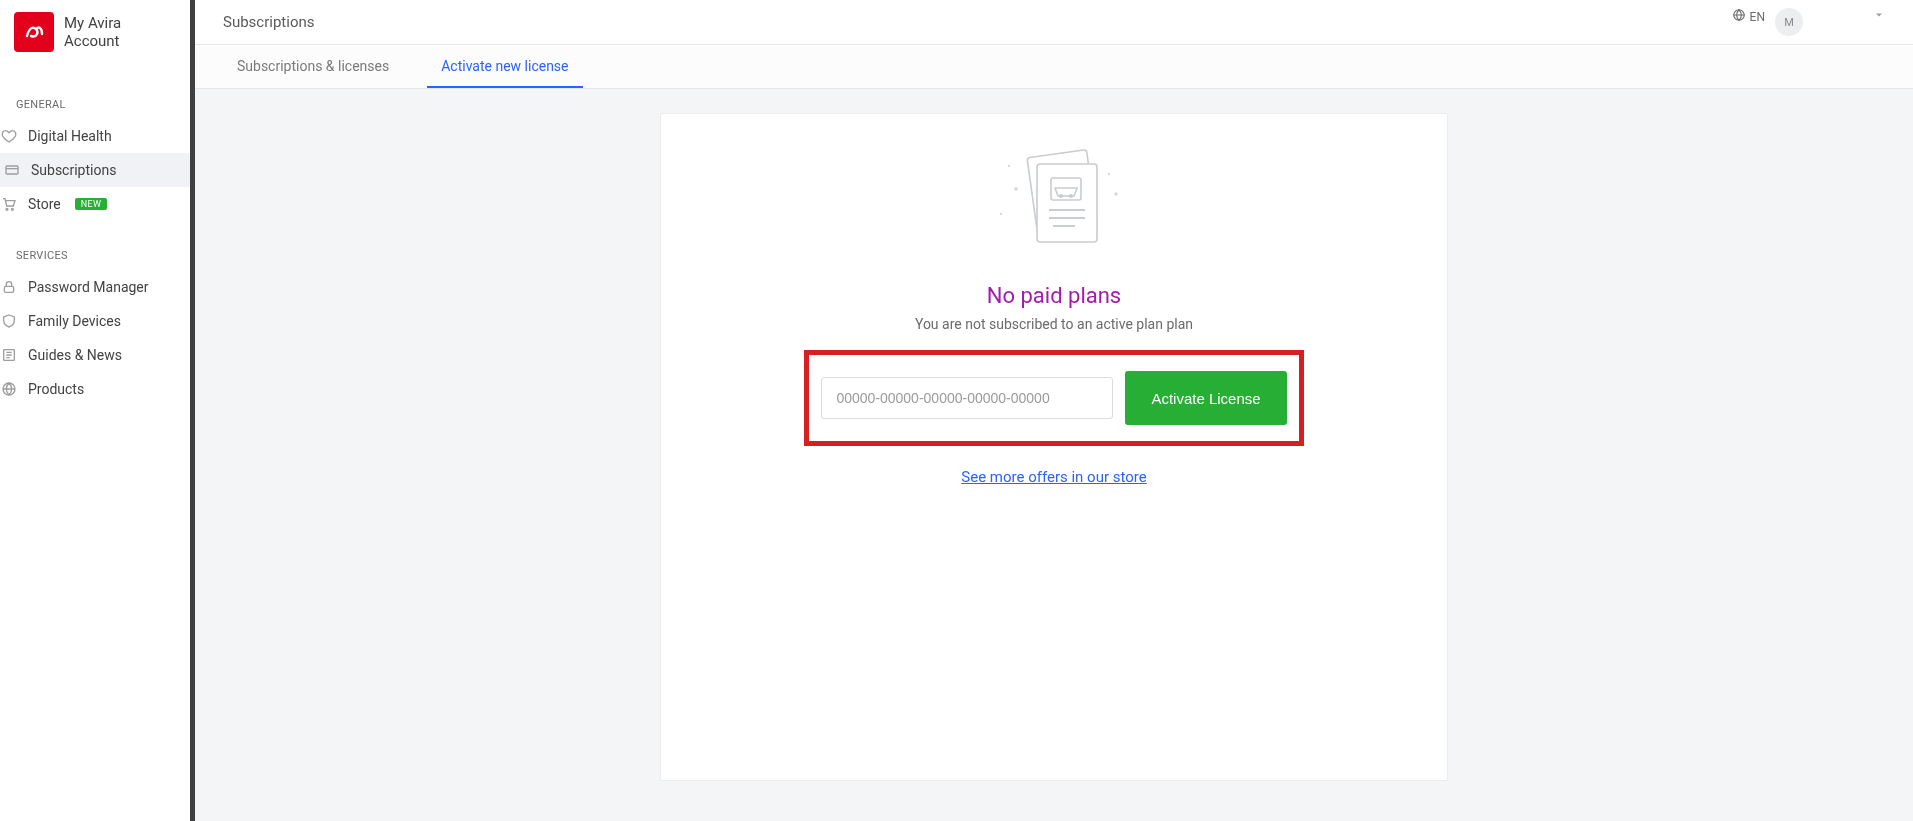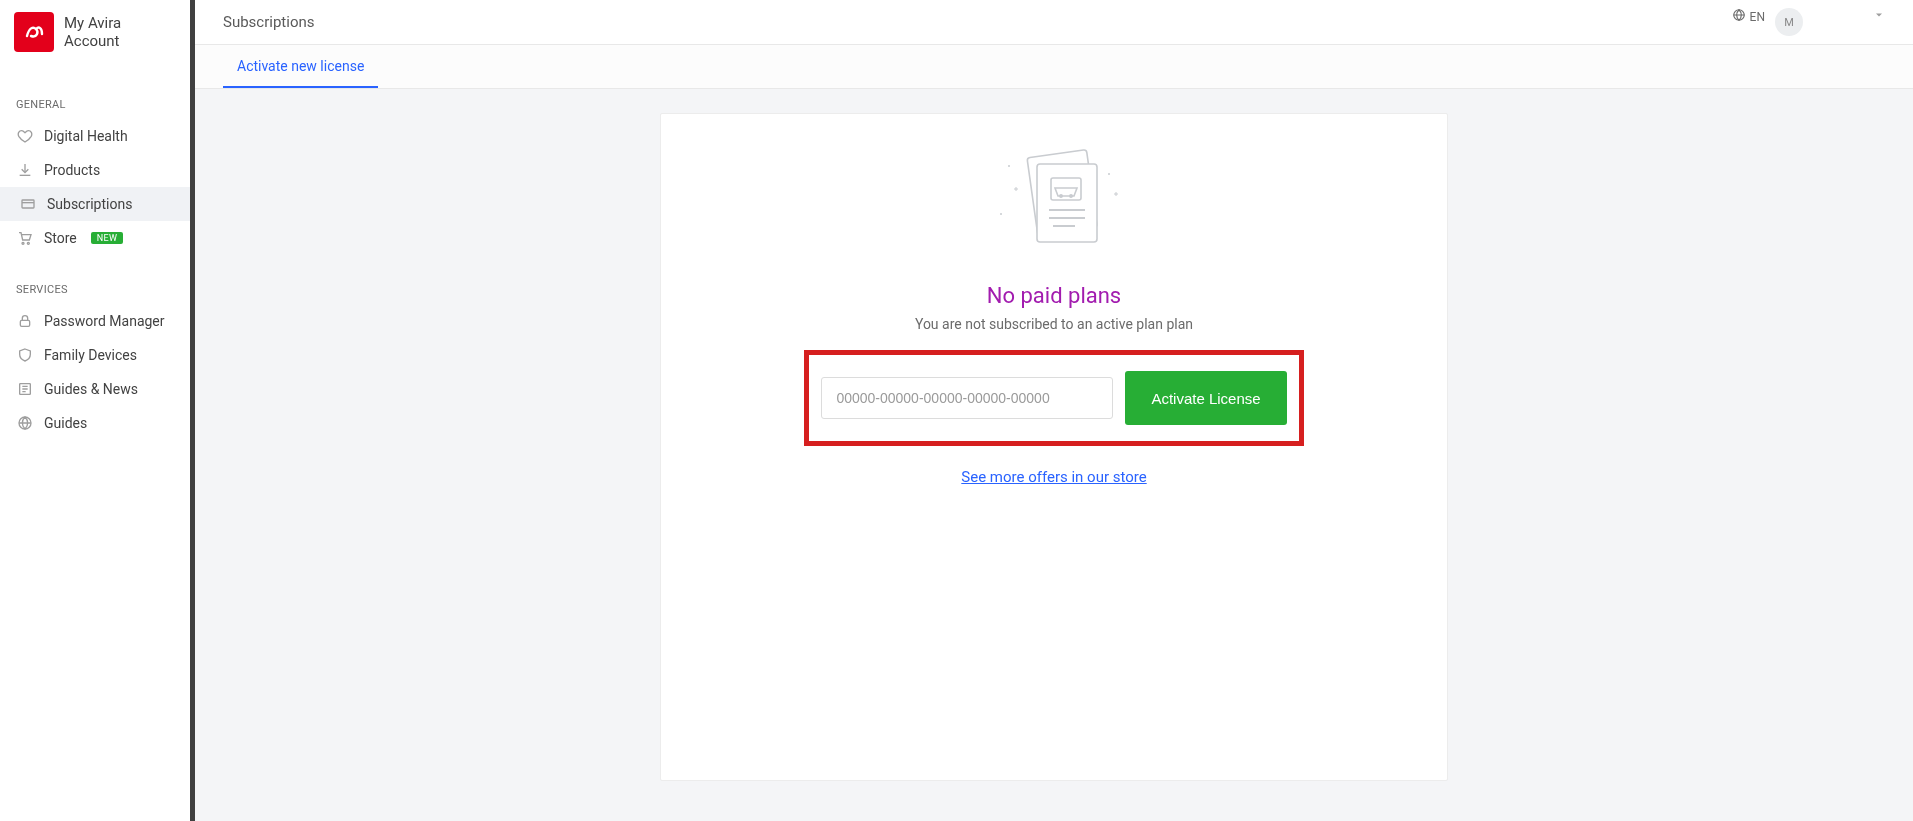--- a/index.html
+++ b/index.html
@@ -40,21 +40,21 @@
 
   .nav-section-title {
     font-size: 11px;
     letter-spacing: 0.3px;
     color: #6b6b6b;
     padding: 28px 16px 8px 16px;
     text-transform: uppercase;
   }
   .nav-item {
     display: flex; align-items: center;
-    padding: 8px 16px;
+    padding: 8px 0;
     color: #424242;
     cursor: pointer;
     font-size: 14px;
     gap: 10px;
   }
   .nav-item.active { background: #f0f2f5; border-left: 3px solid transparent; }
   .nav-icon { width: 18px; height: 18px; display: inline-flex; align-items: center; justify-content: center; color: #9e9e9e; }
   .badge-new {
     background: #27ae35;
     color: #fff;
@@ -180,30 +180,20 @@
     <div class="nav-item">
       <span class="nav-icon">
         <svg width="16" height="16" viewBox="0 0 24 24" fill="none" stroke="currentColor" stroke-width="2">
             <path d="M12 21s-7-4.35-9.33-8.5C.5 8 3 4 7 4c2 0 3.5 1.5 5 3 1.5-1.5 3-3 5-3 4 0 6.5 4 4.33 8.5C19 16.65 12 21 12 21z"></path>
           </svg>
       </span>
       <span>Digital Health</span>
     </div>
 
 
-    <div class="nav-item">
-      <span class="nav-icon">
-        <svg width="16" height="16" viewBox="0 0 24 24" fill="none" stroke="currentColor" stroke-width="2">
-            <path d="M12 3v12"></path>
-            <path d="M7 11l5 5 5-5"></path>
-            <path d="M4 20h16"></path>
-          </svg>
-      </span>
-      <span>Products</span>
-    </div>
 
     <div class="nav-item active">
       <span class="nav-icon">
         <svg width="16" height="16" viewBox="0 0 24 24" fill="none" stroke="currentColor" stroke-width="2">
             <rect x="3" y="6" width="18" height="12" rx="1"></rect>
             <path d="M3 10h18"></path>
           </svg>
       </span>
       <span>Subscriptions</span>
     </div>
@@ -251,21 +241,21 @@
       <span>Guides &amp; News</span>
     </div>
 
     <div class="nav-item">
       <span class="nav-icon">
         <svg width="16" height="16" viewBox="0 0 24 24" fill="none" stroke="currentColor" stroke-width="2">
             <circle cx="12" cy="12" r="9"></circle>
             <path d="M3 12h18M12 3c2.5 2.5 4 6 4 9s-1.5 6.5-4 9c-2.5-2.5-4-6-4-9s1.5-6.5 4-9z"></path>
           </svg>
       </span>
-      <span>Guides</span>
+      <span>Products</span>
     </div>
   </aside>
 
   <main class="main">
     <div class="topbar">
       <div class="topbar-title">Subscriptions</div>
       <div class="topbar-right">
         <div class="lang">
           <span>
             <svg width="14" height="14" viewBox="0 0 24 24" fill="none" stroke="currentColor" stroke-width="2">
@@ -278,20 +268,21 @@
         <div class="avatar">M</div>
         <div class="caret-down">
           <svg width="12" height="12" viewBox="0 0 24 24" fill="currentColor">
               <path d="M6 9l6 6 6-6z"></path>
             </svg>
         </div>
       </div>
     </div>
 
     <div class="tabbar">
+      <div class="tab">Subscriptions &amp; licenses</div>
       <div class="tab active">Activate new license</div>
     </div>
 
     <div class="content">
       <div class="card">
         <div class="illus">
           <svg width="150" height="110" viewBox="0 0 150 110" fill="none" stroke="#c9ccd0" stroke-width="1.6">
             <rect x="48" y="14" width="60" height="78" rx="3" transform="rotate(-8 48 14)" fill="#fff"></rect>
             <rect x="58" y="20" width="60" height="78" rx="3" fill="#fff"></rect>
             <rect x="72" y="34" width="30" height="22" rx="2"></rect>

